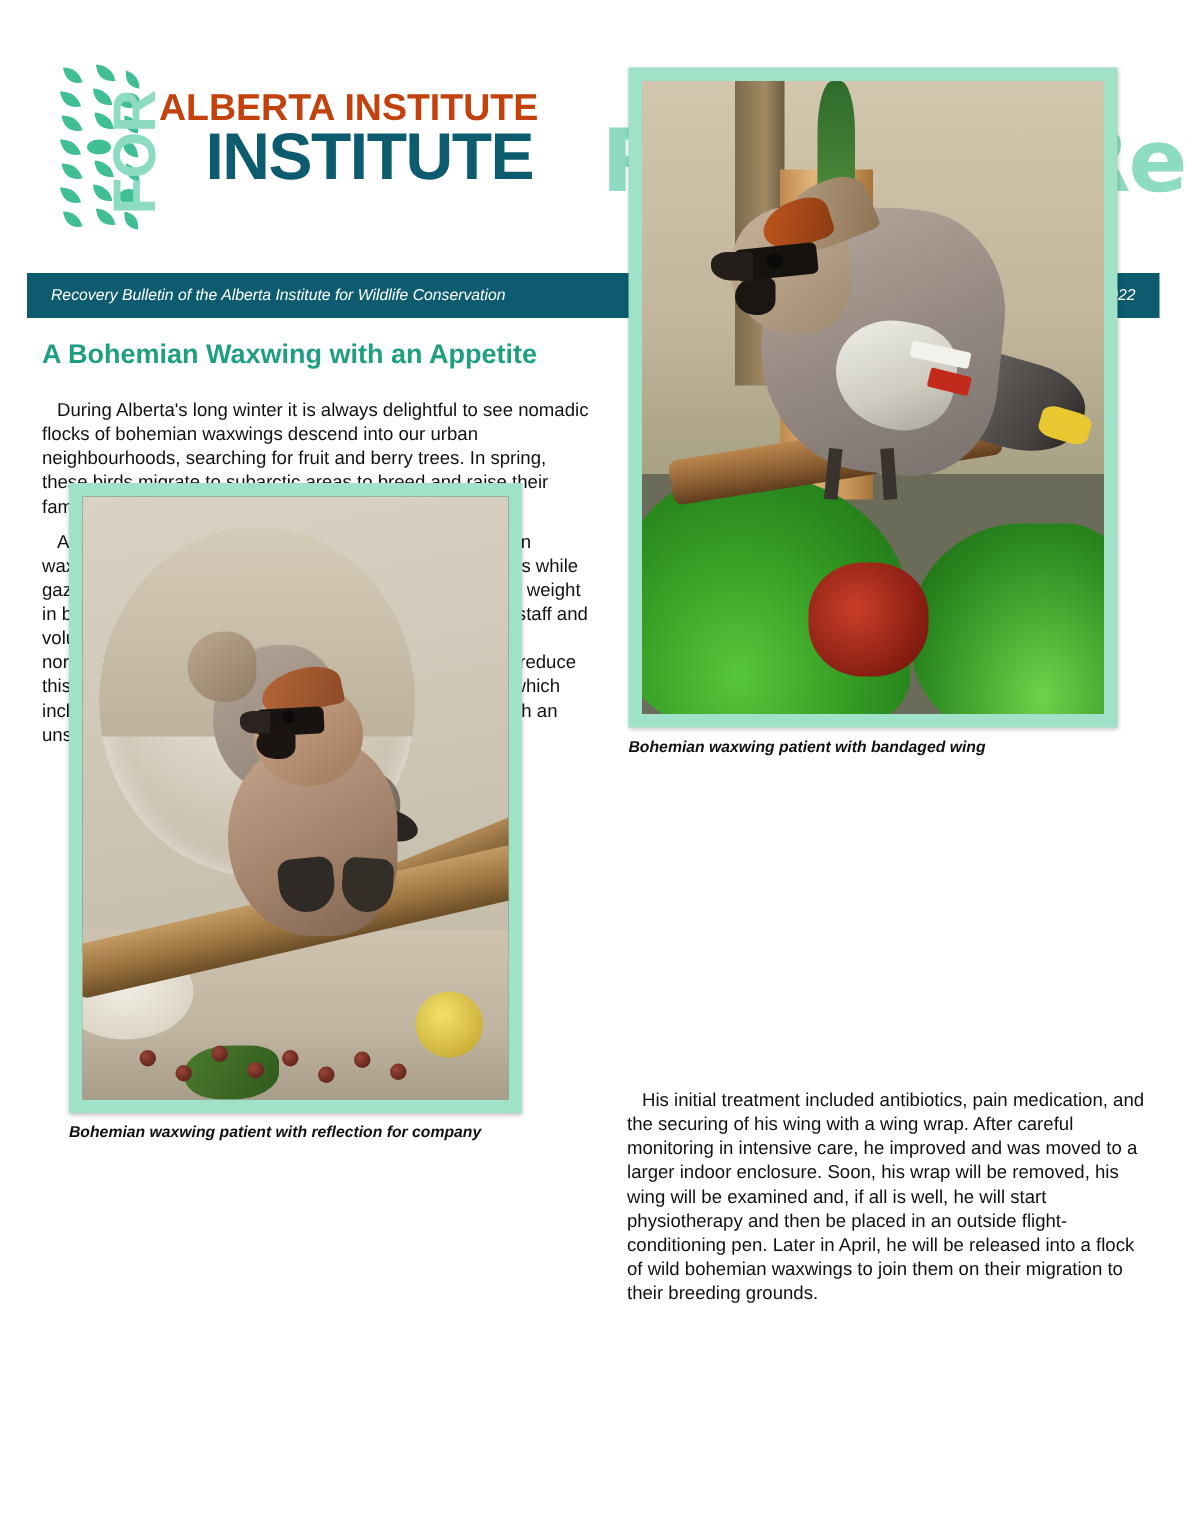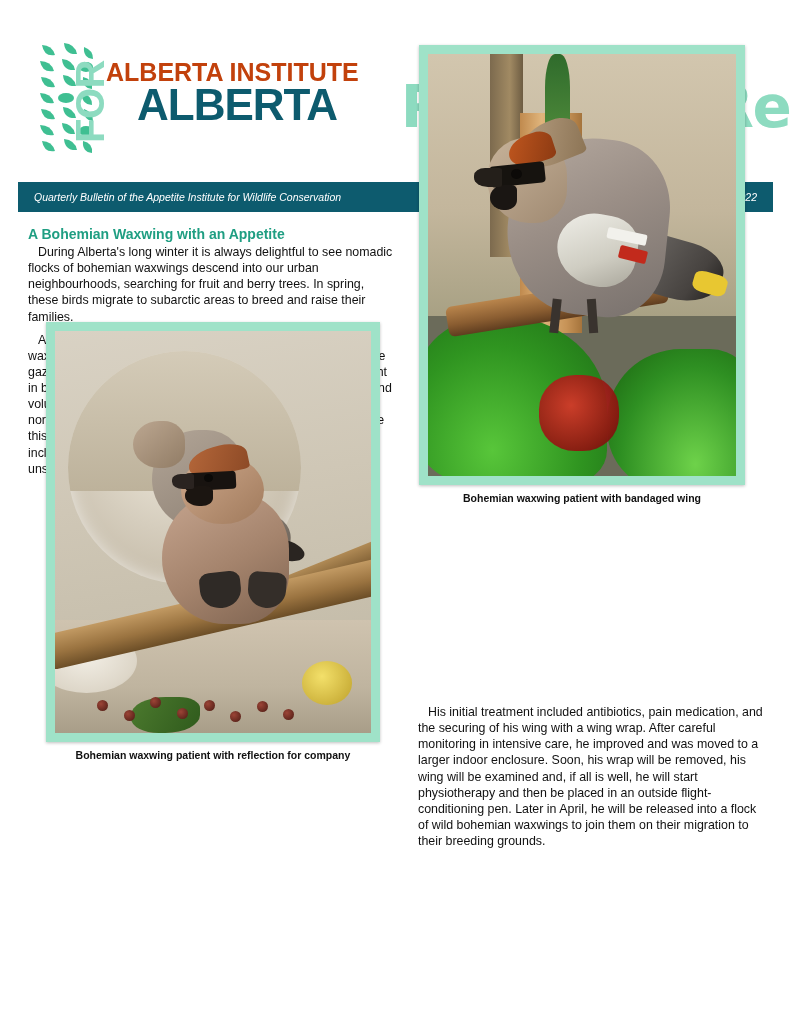--- a/index.html
+++ b/index.html
@@ -120,23 +120,23 @@
   }
 
   
   .content {
     padding: 14px 28px 0 28px;
     box-sizing: border-box;
     position: relative;
   }
   .article-title {
     color: #1f9e82;
-    font-size: 14px;
-    font-weight: bold;
-    margin: 0 0 2px 0;
+    font-size: 18px;
+    font-weight: bold;
+    margin: 0 0 18px 0;
     letter-spacing: 0px;
   }
   .byline {
     color: #1f9e82;
     font-size: 11px;
     font-style: italic;
     font-weight: bold;
     margin: 0 0 10px 0;
   }
 
@@ -165,42 +165,42 @@
   }
   .photo-inner {
     width: 100%;
     height: 100%;
     position: relative;
     overflow: hidden;
     background: #6b6b5a;
   }
   .caption {
     font-size: 10.5px;
-    font-weight: bold;
-    text-align: center;
+    font-style: italic;
+    font-weight: bold;
     margin-top: 7px;
     color: #111;
   }
 
   
   .photo-right {
     position: absolute;
     left: 419px;
     top: 45px;
     width: 326px;
     height: 440px;
   }
   .photo-right .photo-inner { height: 422px; }
 
   
   .photo-left {
     position: absolute;
     left: 46px;
     top: 322px;
-    width: 334px;
+    width: 302px;
     height: 420px;
   }
   .photo-left .photo-inner { height: 402px; }
 
   
   .scene { position: absolute; inset: 0; }
   .a-wall {
     position: absolute; left: 0; top: 0; right: 0; height: 62%;
     background: linear-gradient(180deg, #d2c6ae 0%, #c3b69c 60%, #a8a184 100%);
   }
@@ -473,30 +473,30 @@
             <path d="M49 102 q10 2 9 12 q-10 -1 -9 -12z"></path>
           </g>
         </svg>
       </div>
       <div class="logo-words">
         <div class="lw-row lw-1">ALBERTA INSTITUTE</div>
         <div class="lw-row lw-2">
           <span class="lw-for">
               <span>FOR</span>
             </span>
-          <span class="lw-wild">ALBERTA</span>
+          <span class="lw-wild">INSTITUTE</span>
         </div>
       </div>
     </div>
 
     <div class="pub-title">Recovery Review</div>
   </div>
 
   <div class="banner">
-    <span>Quarterly Bulletin of the Appetite Institute for Wildlife Conservation</span>
+    <span>Recovery Bulletin of the Alberta Institute for Wildlife Conservation</span>
     <span>Vol. 29 / Issue 2 / Spring 2022</span>
   </div>
 
   <div class="content clearfix">
 
     <h1 class="article-title">A Bohemian Waxwing with an Appetite</h1>
 
     <div class="col-left">
       <p class="body">During Alberta's long winter it is always delightful to see nomadic flocks of bohemian waxwings descend into our urban neighbourhoods, searching for fruit and berry trees. In spring, these birds migrate to subarctic areas to breed and raise their families.</p>
       <p class="body">At our clinic early in March, a solitary and feisty bohemian waxwing gobbled copious amounts of mountain-ash berries while gazing at himself in a mirror. Waxwings often eat their own weight in berries each day, so as you can imagine, this results in staff and volunteers doing extensive cleanup activity! Waxwings are normally social birds, rarely alone, so the mirror helped to reduce this patient's stress. He was found in Priddis with injuries which included a wing fracture, likely caused by an encounter with an unsupervised cat.</p>

